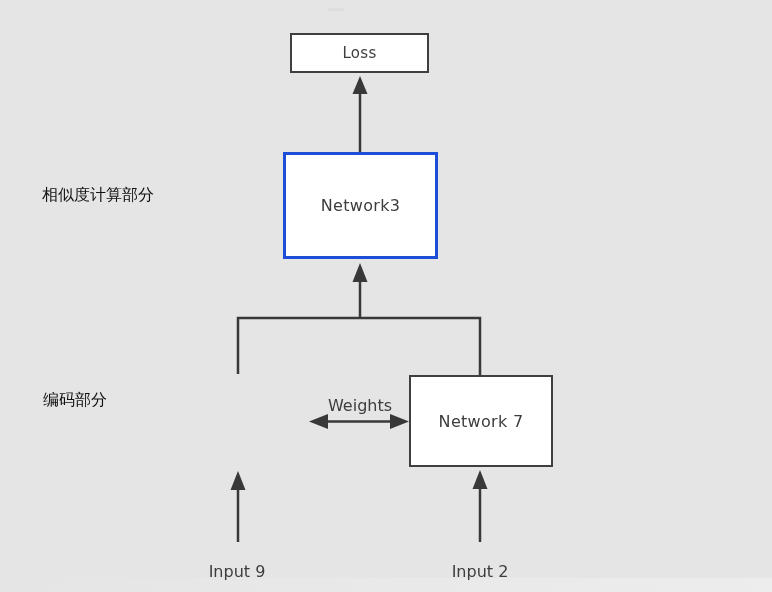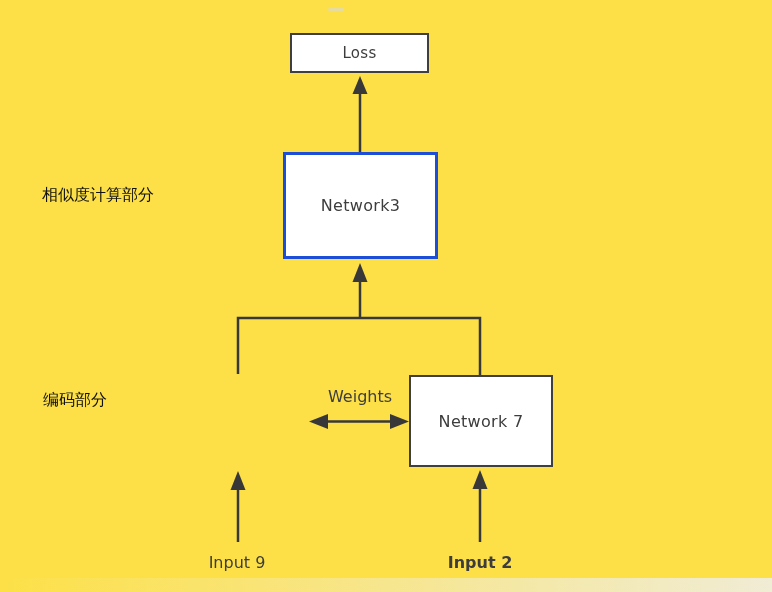--- a/index.html
+++ b/index.html
@@ -4,21 +4,21 @@
 <style>
   html, body {
     margin: 0;
     padding: 0;
     background: #ffffff;
   }
   #canvas {
     position: relative;
     width: 772px;
     height: 592px;
-    background: #fde047;
+    background: #e5e5e5;
     overflow: hidden;
     font-family: "DejaVu Sans", "Liberation Sans", sans-serif;
   }
   #diagram-svg {
     position: absolute;
     left: 0;
     top: 0;
     width: 772px;
     height: 592px;
   }
@@ -65,24 +65,25 @@
   }
   .label-similarity { left: 42px; top: 185px; }
   .label-encoding   { left: 43px; top: 390px; }
   .float-label {
     position: absolute;
     color: #3d3d3d;
     font-size: 16px;
     white-space: nowrap;
     transform: translateX(-50%);
     z-index: 2;
+    margin-top: 9px;
   }
   .label-weights { left: 360px; top: 387px; }
   .label-input1  { left: 237px; top: 553px; }
-  .label-input2  { left: 480px; top: 553px; font-weight: bold; }
+  .label-input2  { left: 480px; top: 553px; }
   .smudge {
     position: absolute;
     left: 328px; top: 8px;
     width: 16px; height: 3px;
     background: #d9d9d9;
     border-radius: 2px;
     opacity: 0.6;
     z-index: 1;
   }
   .bottom-tint {

